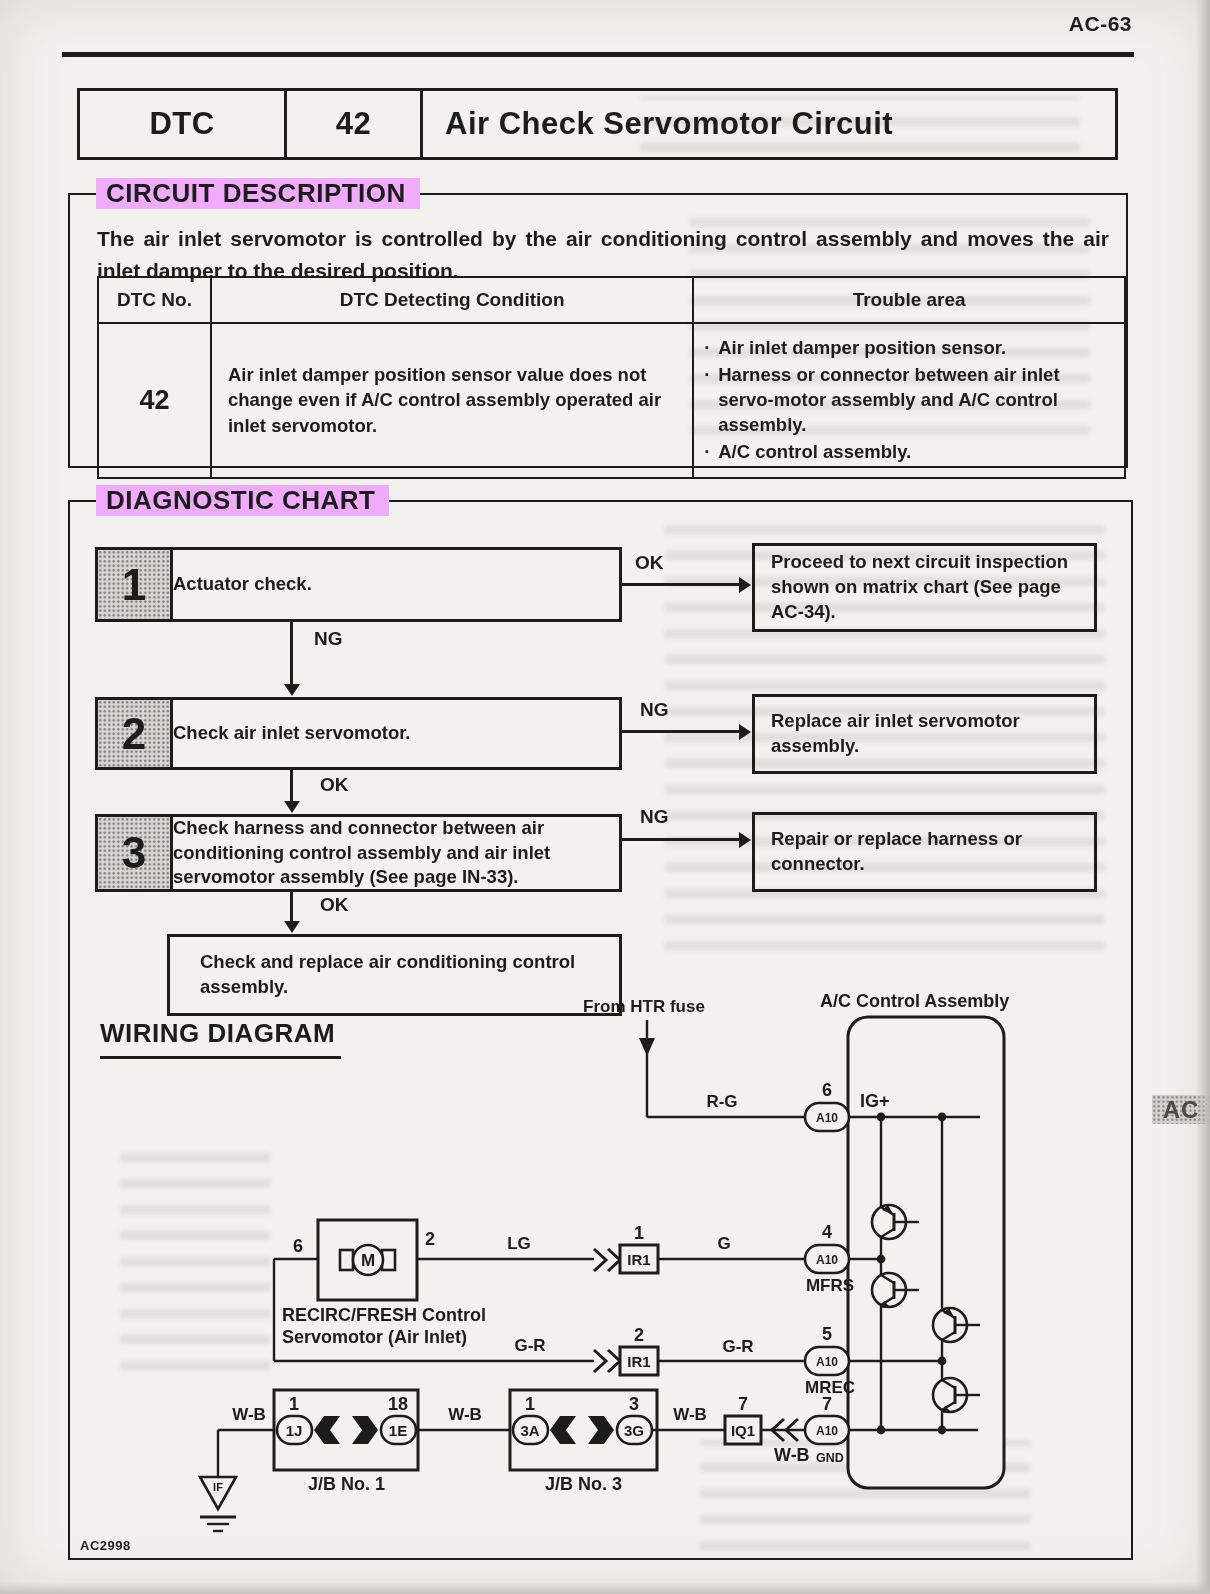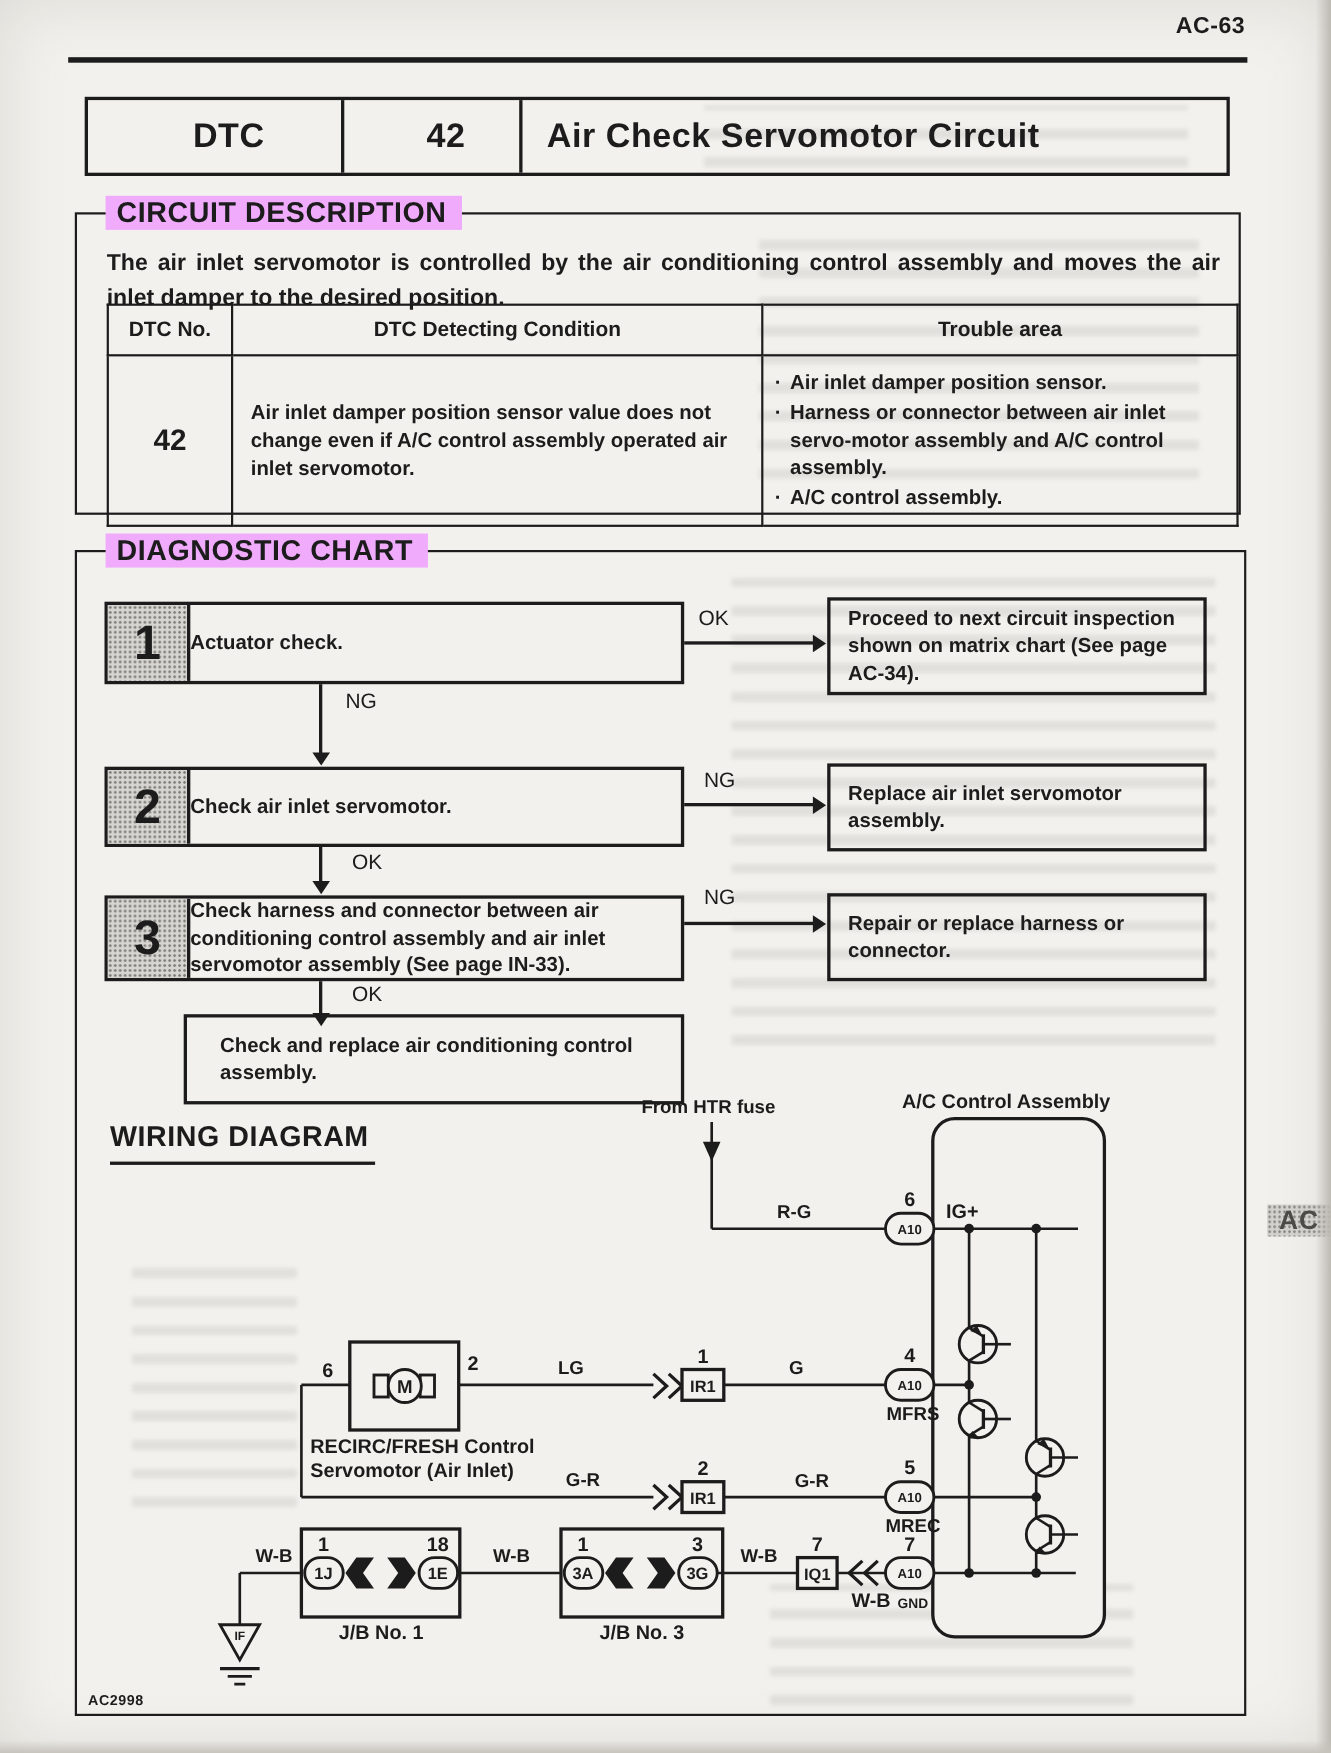--- a/index.html
+++ b/index.html
@@ -8,21 +8,21 @@
         box-shadow:inset 0 0 60px rgba(120,115,105,.18);}
   
   .header-title{position:absolute;left:68px;top:26px;width:1065px;text-align:center;
         font-size:19px;font-weight:bold;letter-spacing:.6px;}
   .page-num{position:absolute;right:78px;top:12px;font-size:21px;font-weight:bold;letter-spacing:.5px;}
   .header-rule{position:absolute;left:62px;right:76px;top:52px;height:5px;background:#1c1c1c;}
   
   .dtc-banner{position:absolute;left:77px;top:88px;width:1041px;height:72px;
         border:3px solid #1c1c1c;box-sizing:border-box;display:flex;}
   .dtc-cell{display:flex;align-items:center;justify-content:center;
-        font-size:31px;font-weight:bold;letter-spacing:.5px;padding-left:26px;}
+        font-size:31px;font-weight:bold;letter-spacing:.5px;}
   .dtc-label{width:204px;border-right:3px solid #1c1c1c;}
   .dtc-code{width:133px;border-right:3px solid #1c1c1c;}
   .dtc-title{flex:1;justify-content:flex-start;padding-left:22px;}
   
   .section-box{position:absolute;border:2.5px solid #1c1c1c;box-sizing:border-box;}
   .sb-desc{left:68px;top:193px;width:1060px;height:275px;}
   .sb-diag{left:68px;top:500px;width:1065px;height:1060px;}
   .section-title{position:absolute;top:-17px;left:26px;background:#f0abfc;
         padding:0 14px 0 10px;font-size:26px;font-weight:bold;letter-spacing:.5px;white-space:nowrap;}
   .desc-text{position:absolute;left:27px;top:28px;width:1012px;font-size:21px;
@@ -40,30 +40,30 @@
   .step{position:absolute;border:3px solid #1c1c1c;box-sizing:border-box;display:flex;background:transparent;}
   .step-num{width:72px;flex:none;border-right:3px solid #1c1c1c;display:flex;align-items:center;
         justify-content:center;font-size:44px;font-weight:bold;
         background-color:#d6d5d1;
         background-image:radial-gradient(circle,#81807a 1.1px,rgba(0,0,0,0) 1.35px);
         background-size:4.5px 4.5px;}
   .step-text{flex:1;display:flex;align-items:center;padding-right:10px;
         font-size:18.5px;font-weight:600;line-height:1.35;}
   .result{position:absolute;left:682px;width:345px;border:3px solid #1c1c1c;box-sizing:border-box;
         display:flex;align-items:center;padding:8px 16px;font-size:18.5px;font-weight:600;line-height:1.35;}
-  .final-box{position:absolute;left:97px;top:420px;width:455px;height:82px;border:3px solid #1c1c1c;
+  .final-box{position:absolute;left:97px;top:432px;width:455px;height:82px;border:3px solid #1c1c1c;
         box-sizing:border-box;display:flex;align-items:center;padding:8px 28px 8px 30px;
         font-size:18.5px;font-weight:600;line-height:1.35;}
   .h-arrow{position:absolute;height:3px;background:#1c1c1c;}
   .h-arrow::after{content:"";position:absolute;right:-11px;top:-6.5px;
         border-left:12px solid #1c1c1c;border-top:8px solid transparent;border-bottom:8px solid transparent;}
   .v-arrow{position:absolute;width:3px;background:#1c1c1c;}
   .v-arrow::after{content:"";position:absolute;bottom:-11px;left:-6.5px;
         border-top:12px solid #1c1c1c;border-left:8px solid transparent;border-right:8px solid transparent;}
-  .branch-label{position:absolute;font-size:19px;font-weight:normal;}
+  .branch-label{position:absolute;font-size:19px;font-weight:bold;}
   
   .wiring-title{position:absolute;left:100px;top:1018px;font-size:26px;font-weight:bold;
         letter-spacing:.5px;border-bottom:3px solid #1c1c1c;padding:0 6px 7px 0;}
   .wiring-svg{position:absolute;left:68px;top:960px;}
   .wire{stroke:#1c1c1c;stroke-width:2.4;fill:none;}
   .wire3{stroke:#1c1c1c;stroke-width:3;fill:none;}
   .comp{fill:#f2f1ed;stroke:#1c1c1c;stroke-width:2.6;}
   .comp3{fill:#f2f1ed;stroke:#1c1c1c;stroke-width:3;}
   .dot{fill:#1c1c1c;stroke:none;}
   .solid{fill:#1c1c1c;stroke:none;}

